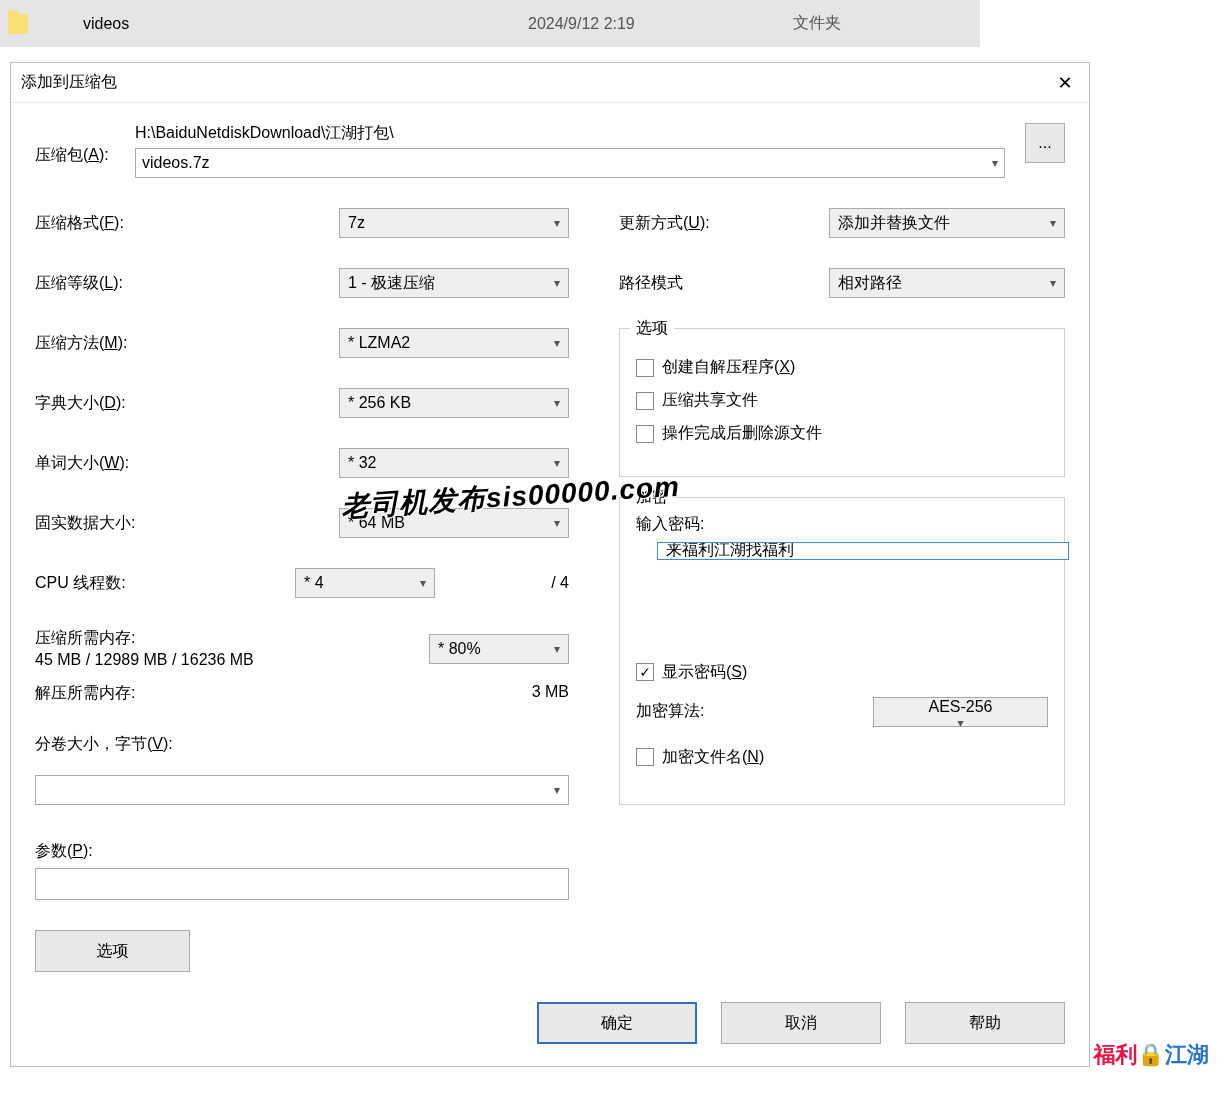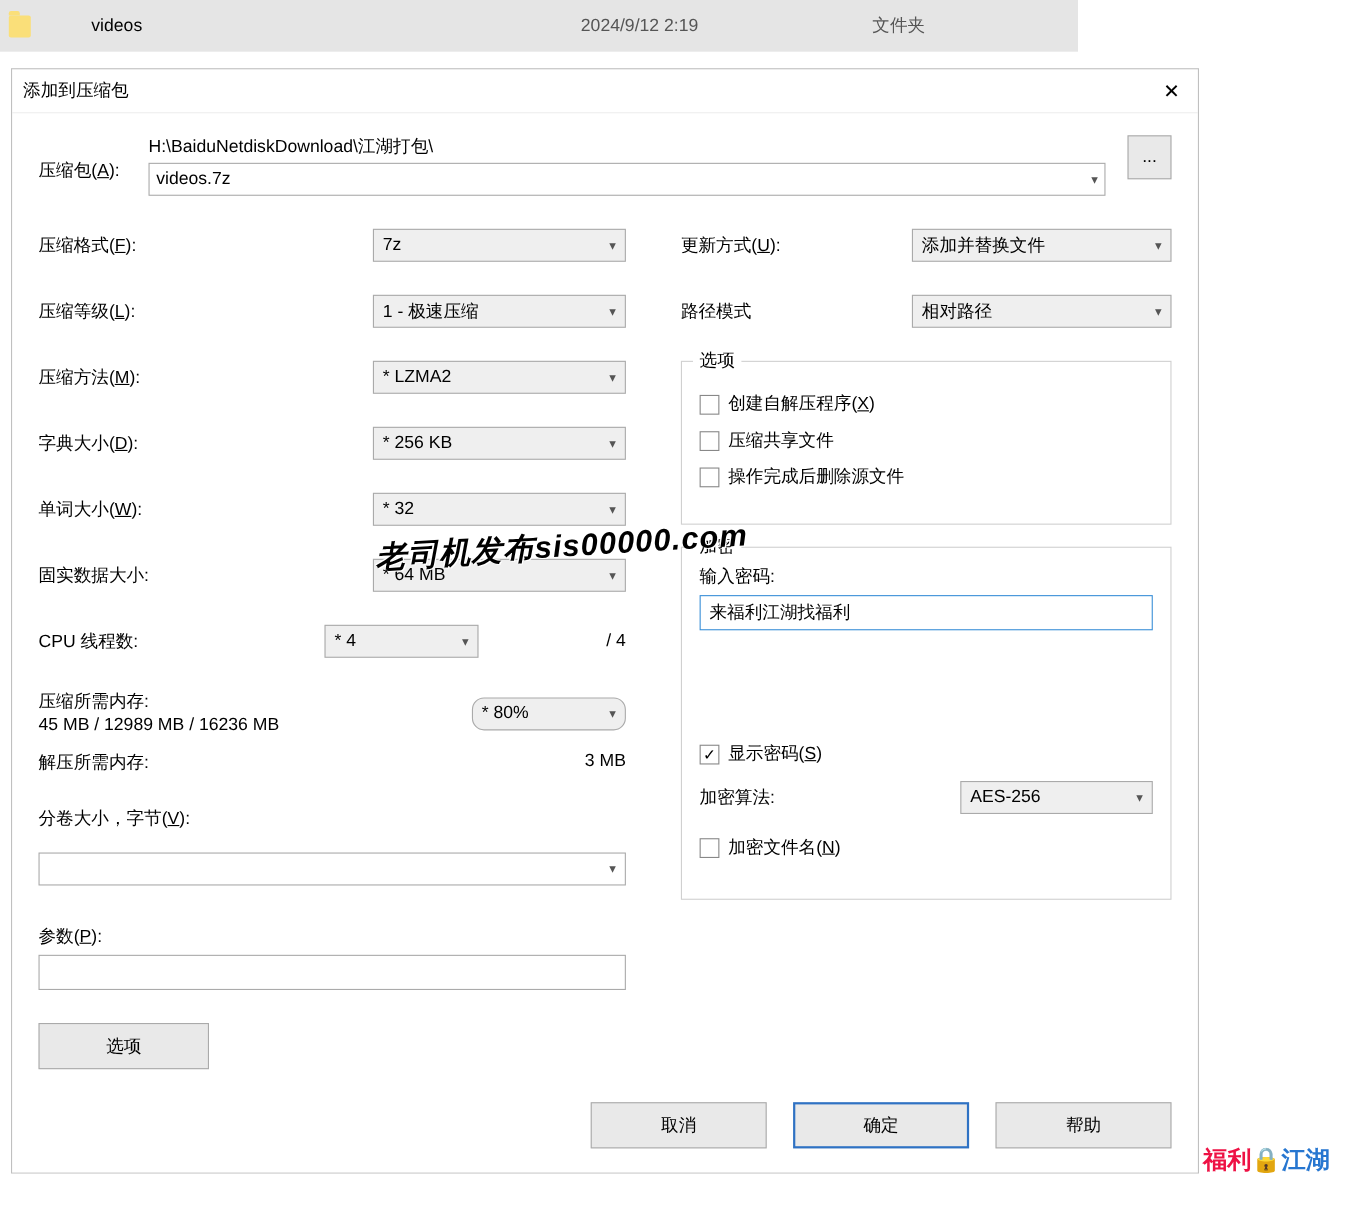--- a/index.html
+++ b/index.html
@@ -125,21 +125,21 @@
     background: #fff;
     height: 32px;
     padding: 0 6px;
     width: 100%;
   }
 
   .mem-grid { margin-top: 4px; }
   .mem-label { margin-bottom: 2px; }
   .mem-row { display: flex; align-items: center; }
   .mem-val-inline { flex: 1; }
-  .mem-select { margin-left: auto; border-radius: 11px; }
+  .mem-select { margin-left: auto; }
 
   .decomp-row { display: flex; margin-top: 14px; margin-bottom: 30px; }
   .decomp-row .lbl2 { flex: 1; }
   .decomp-row .val2 { }
 
   .fieldset {
     border: 1px solid #d0d0d0;
     margin-bottom: 20px;
     padding: 16px 16px 20px 16px;
     position: relative;
@@ -164,31 +164,32 @@
     cursor: pointer;
   }
   .chk.checked::after { content: "✓"; }
 
   .u { text-decoration: underline; }
   
   .pw-input {
     width: 100%;
     border: 1px solid #3a8fd8;
     outline: none;
-    height: 32px;
+    height: 18px;
     padding: 0 8px;
     font-size: 16px;
+    margin-left: 21px;
   }
   .enc-method-row {
     display: flex;
     align-items: center;
     margin-top: 14px;
   }
   .enc-method-row .lbl { flex: 1; }
-  .enc-method-row .sel { width: 175px; }
+  .enc-method-row .sel { width: 175px; flex-direction: column; }
 
   .options-btn {
     width: 155px; height: 42px;
     border: 1px solid #aaa;
     background: #e9e9e9;
     display: flex; align-items: center; justify-content: center;
     cursor: pointer;
     margin-top: 30px;
   }
 
@@ -405,25 +406,25 @@
           </div>
           <div class="chk-row" style="margin-top:20px">
             <div class="chk"></div>
             <span>加密文件名(<span class="u">N</span>)</span>
           </div>
         </div>
       </div>
     </div>
 
     <div class="footer">
+      <div class="btn primary">
+        <span>确定</span>
+      </div>
       <div class="btn">
         <span>取消</span>
-      </div>
-      <div class="btn primary">
-        <span>确定</span>
       </div>
       <div class="btn">
         <span>帮助</span>
       </div>
     </div>
   </div>
 
   <div class="watermark-text">老司机发布sis00000.com</div>
   <div class="watermark-logo">
     <span>福利</span>🔒<span class="blue">江湖</span>

